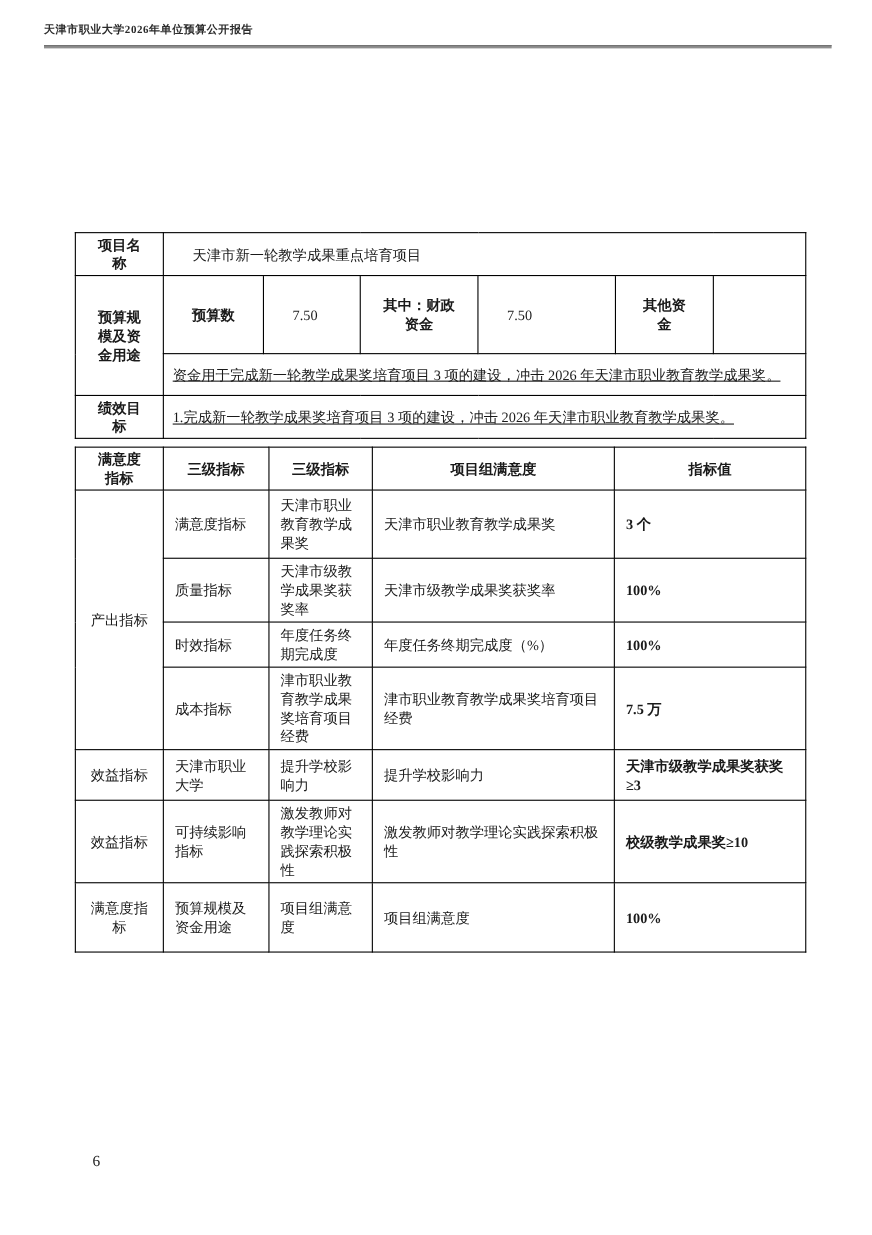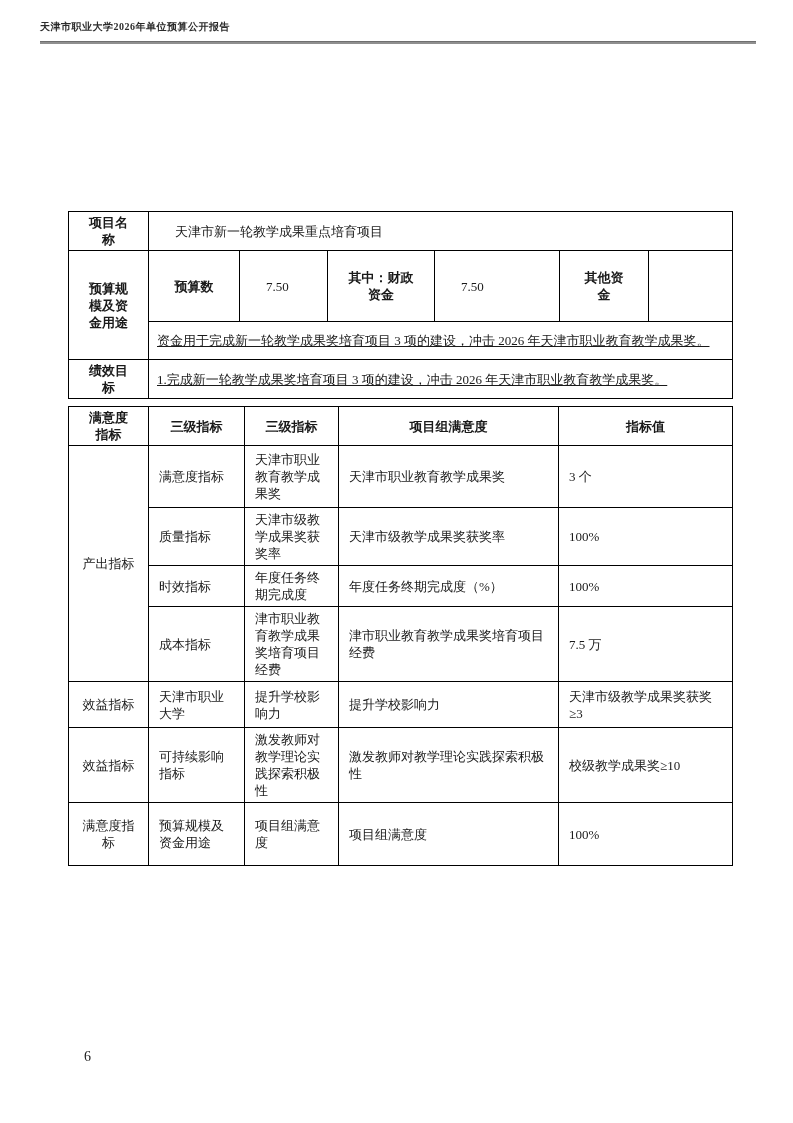--- a/index.html
+++ b/index.html
@@ -74,21 +74,21 @@
   }
   table { border: 1.5px solid #000; }
   .c { text-align: center; }
   .lbl { text-align: center; font-weight: bold; padding: 2px 19px; }
   .val { text-align: left; padding: 2px 26px; }
   .fiscal-cell { padding: 18px 15px; text-align: center; font-weight: bold; }
   .para { padding: 2px 8px; text-align: left; text-decoration: underline; }
   .lv2 { padding: 2px 10px; text-align: left; }
   .lv3 { padding: 3px 10px; text-align: left; }
   .desc { padding: 3px 10px; text-align: left; }
-  .idx { padding: 3px 10px; text-align: left; }
+  .idx { padding: 3px 10px; text-align: left; font-weight: bold; }
 
   .page-number {
     position: absolute;
     left: 84px;
     top: 1049px;
     font-size: 14px;
   }
 </style>
 </head>
 <body>

